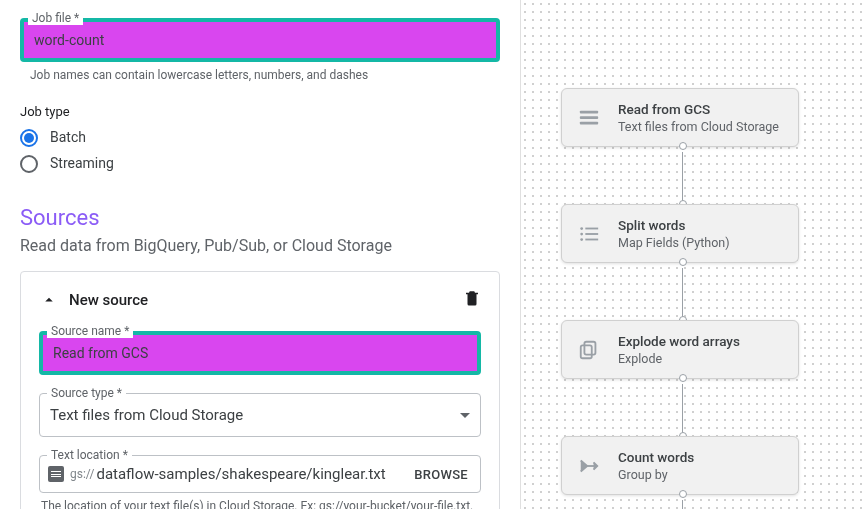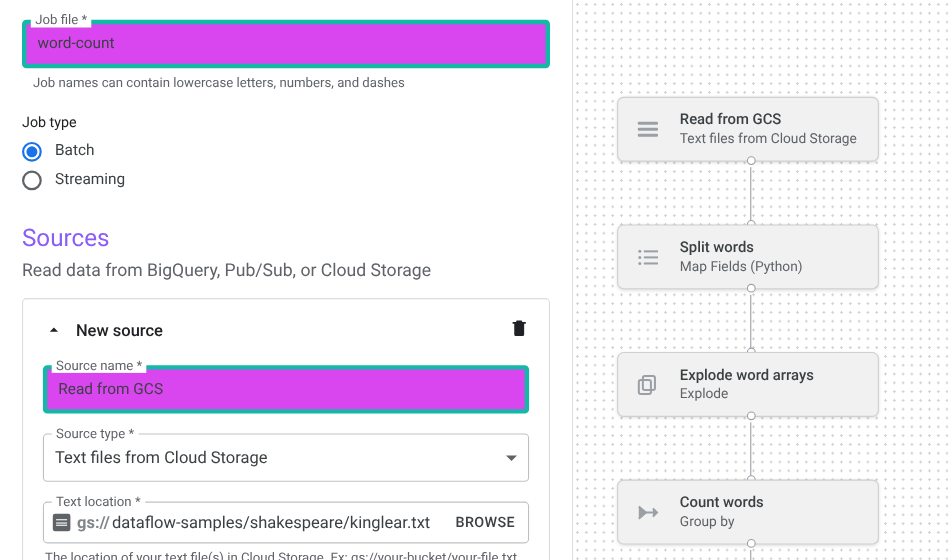--- a/index.html
+++ b/index.html
@@ -155,21 +155,21 @@
     width: 16px; height: 16px;
     background: #5f6368;
     border-radius: 2px;
     margin-right: 6px;
     display: flex;
     flex-direction: column;
     justify-content: space-evenly;
     padding: 3px;
   }
   .loc-icon div { height: 1px; background: #fff; }
-  .prefix { color: #80868b; font-size: 15px; margin-right: 2px; font-weight: bold; }
+  .prefix { color: #80868b; font-size: 12px; margin-right: 2px; }
   .loc-value { flex: 1; color: #3c4043; font-size: 15px; border:none; outline:none; font-family:inherit; }
   .browse-btn {
     font-size: 13px;
     font-weight: 500;
     color: #3c4043;
     letter-spacing: 0.3px;
     cursor: pointer;
     padding: 0 4px;
   }
   

